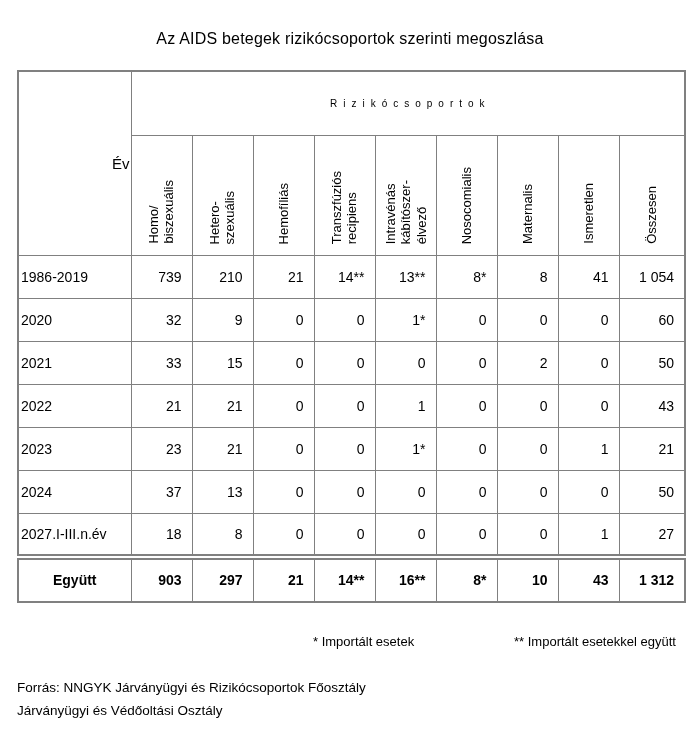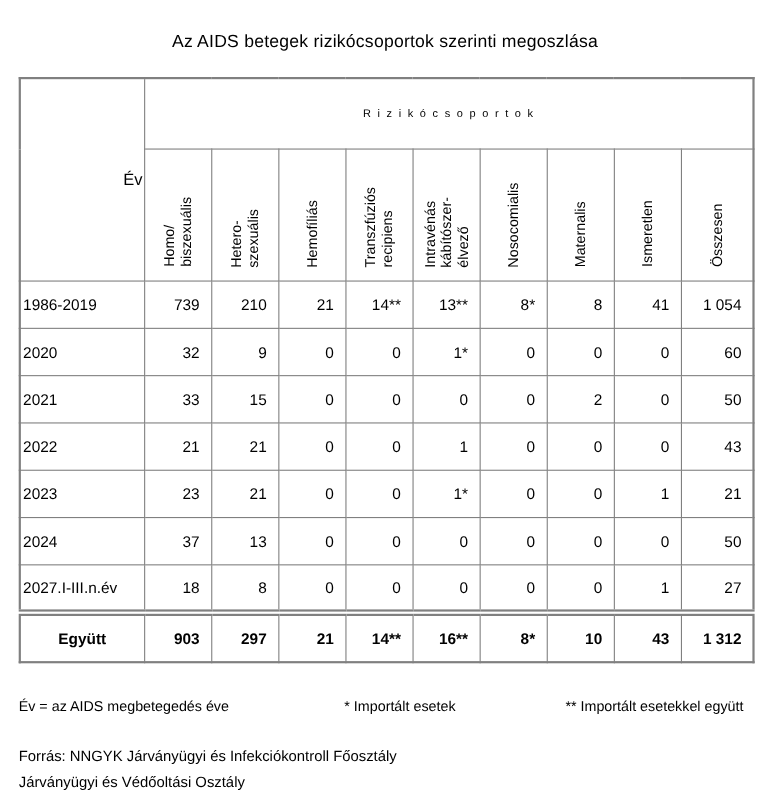--- a/index.html
+++ b/index.html
@@ -246,23 +246,22 @@
           <td class="value-cell">16**</td>
           <td class="value-cell">8*</td>
           <td class="value-cell">10</td>
           <td class="value-cell">43</td>
           <td class="value-cell">1 312</td>
         </tr>
     </tbody>
   </table>
 
   <div class="notes">
-    <span class="note-year">Év = az AIDS megbetegedés éve</span>
     <span class="note-star">* Importált esetek</span>
     <span class="note-dstar">** Importált esetekkel együtt</span>
   </div>
 
   <div class="source">
-    <div>Forrás: NNGYK Járványügyi és Infekciókontroll Főosztály</div>
+    <div>Forrás: NNGYK Járványügyi és Rizikócsoportok Főosztály</div>
     <div>Járványügyi és Védőoltási Osztály</div>
   </div>
 
 </div>
 
 </body></html>

